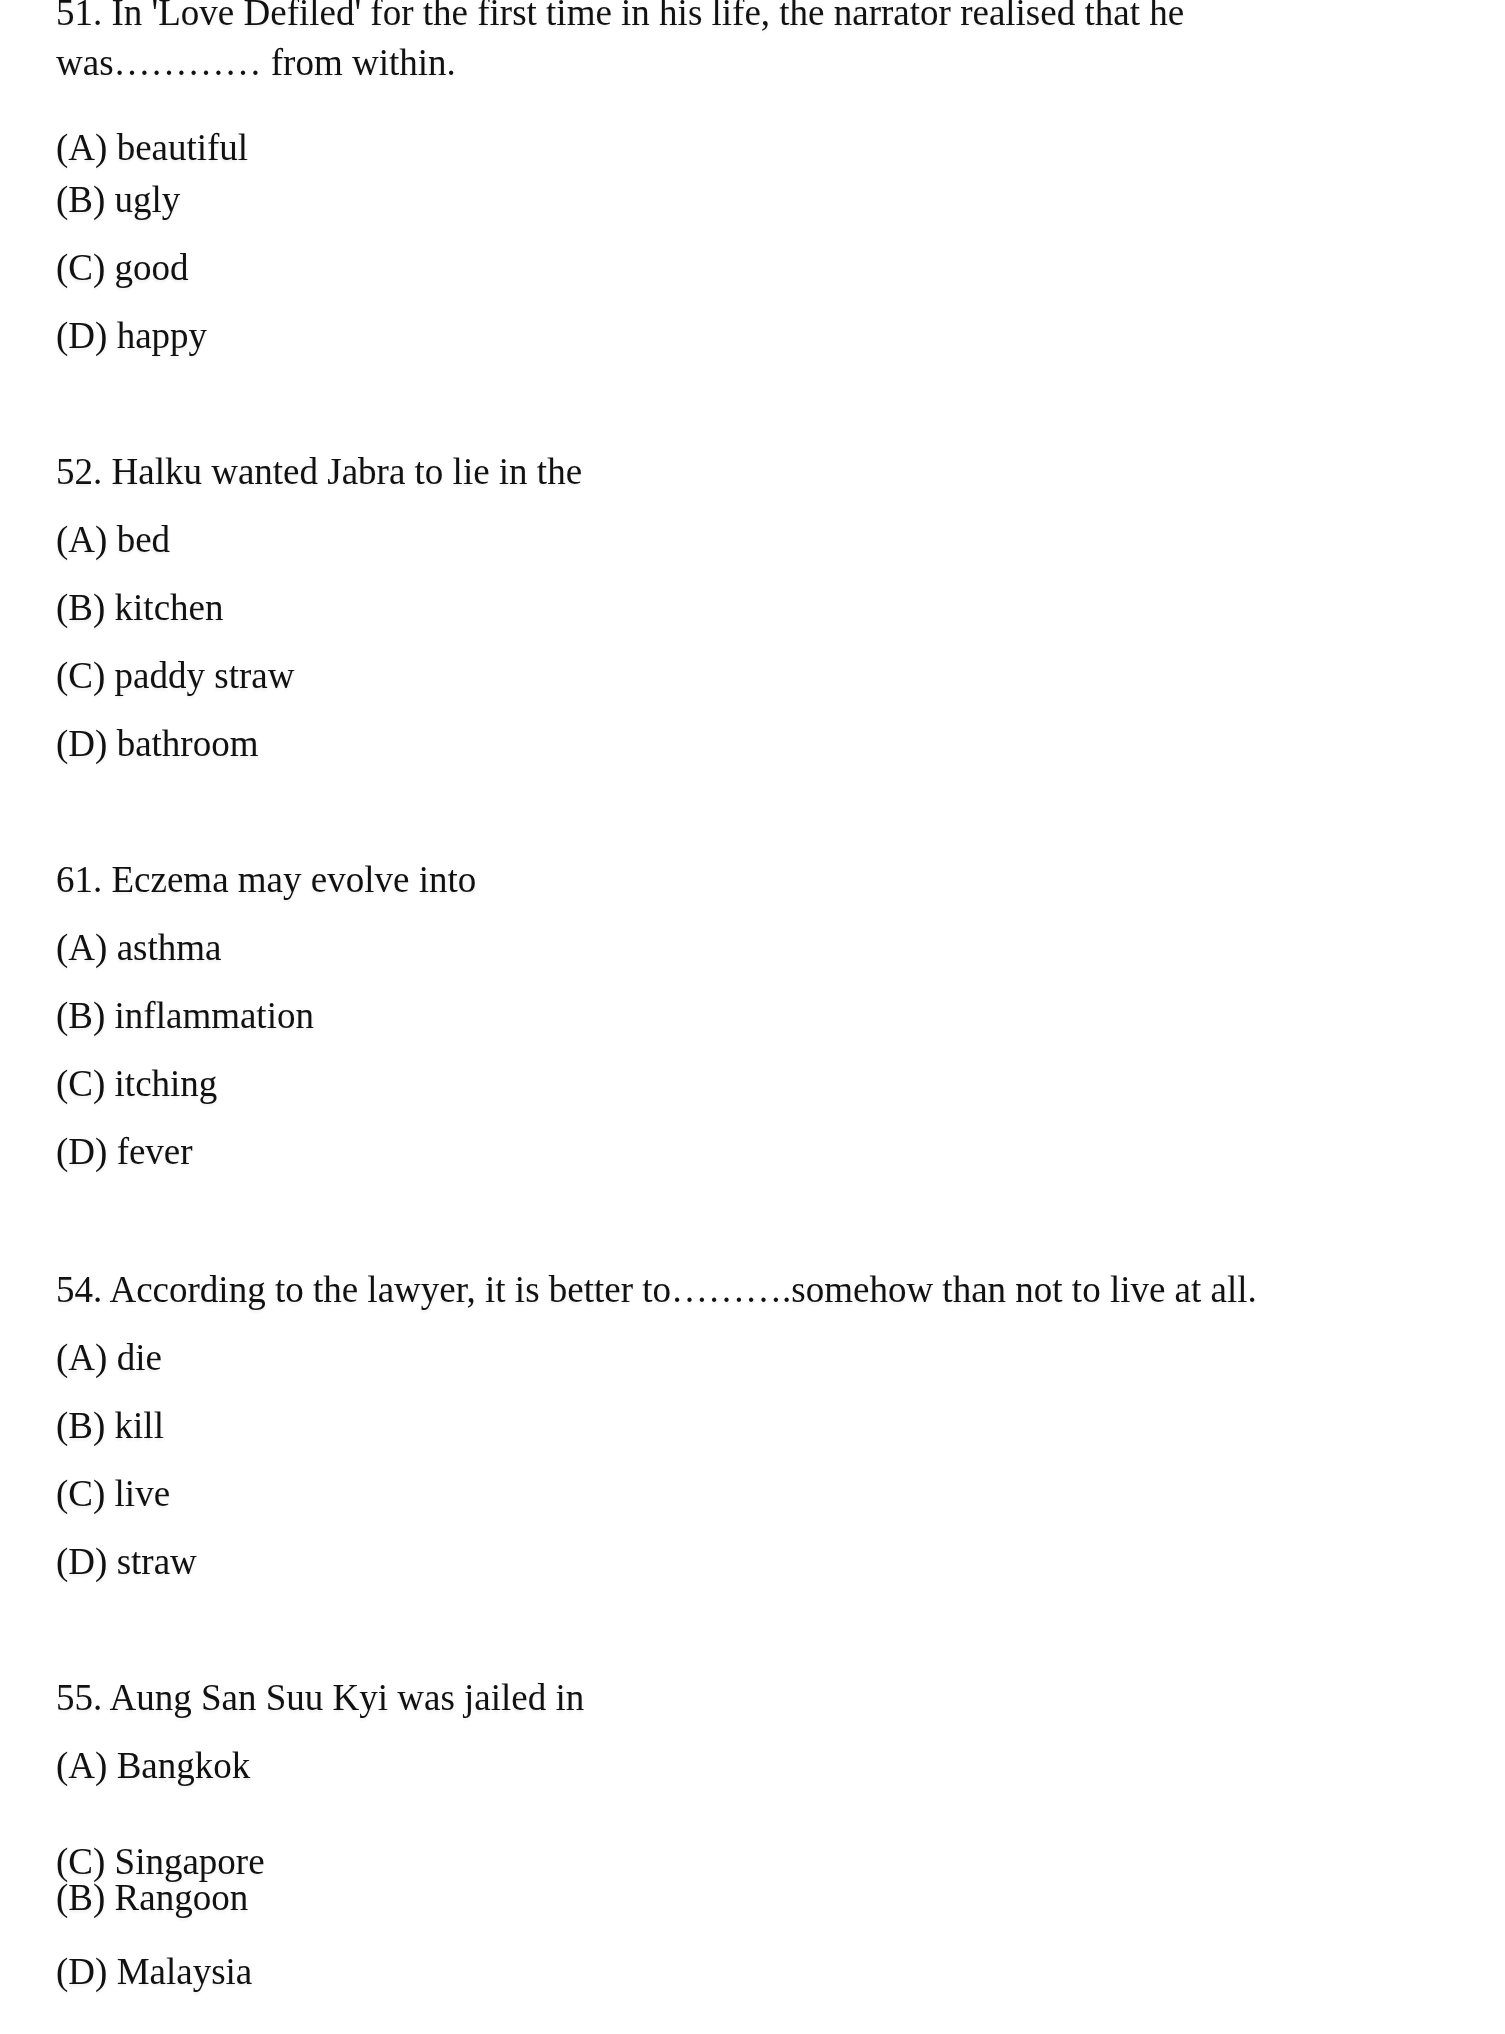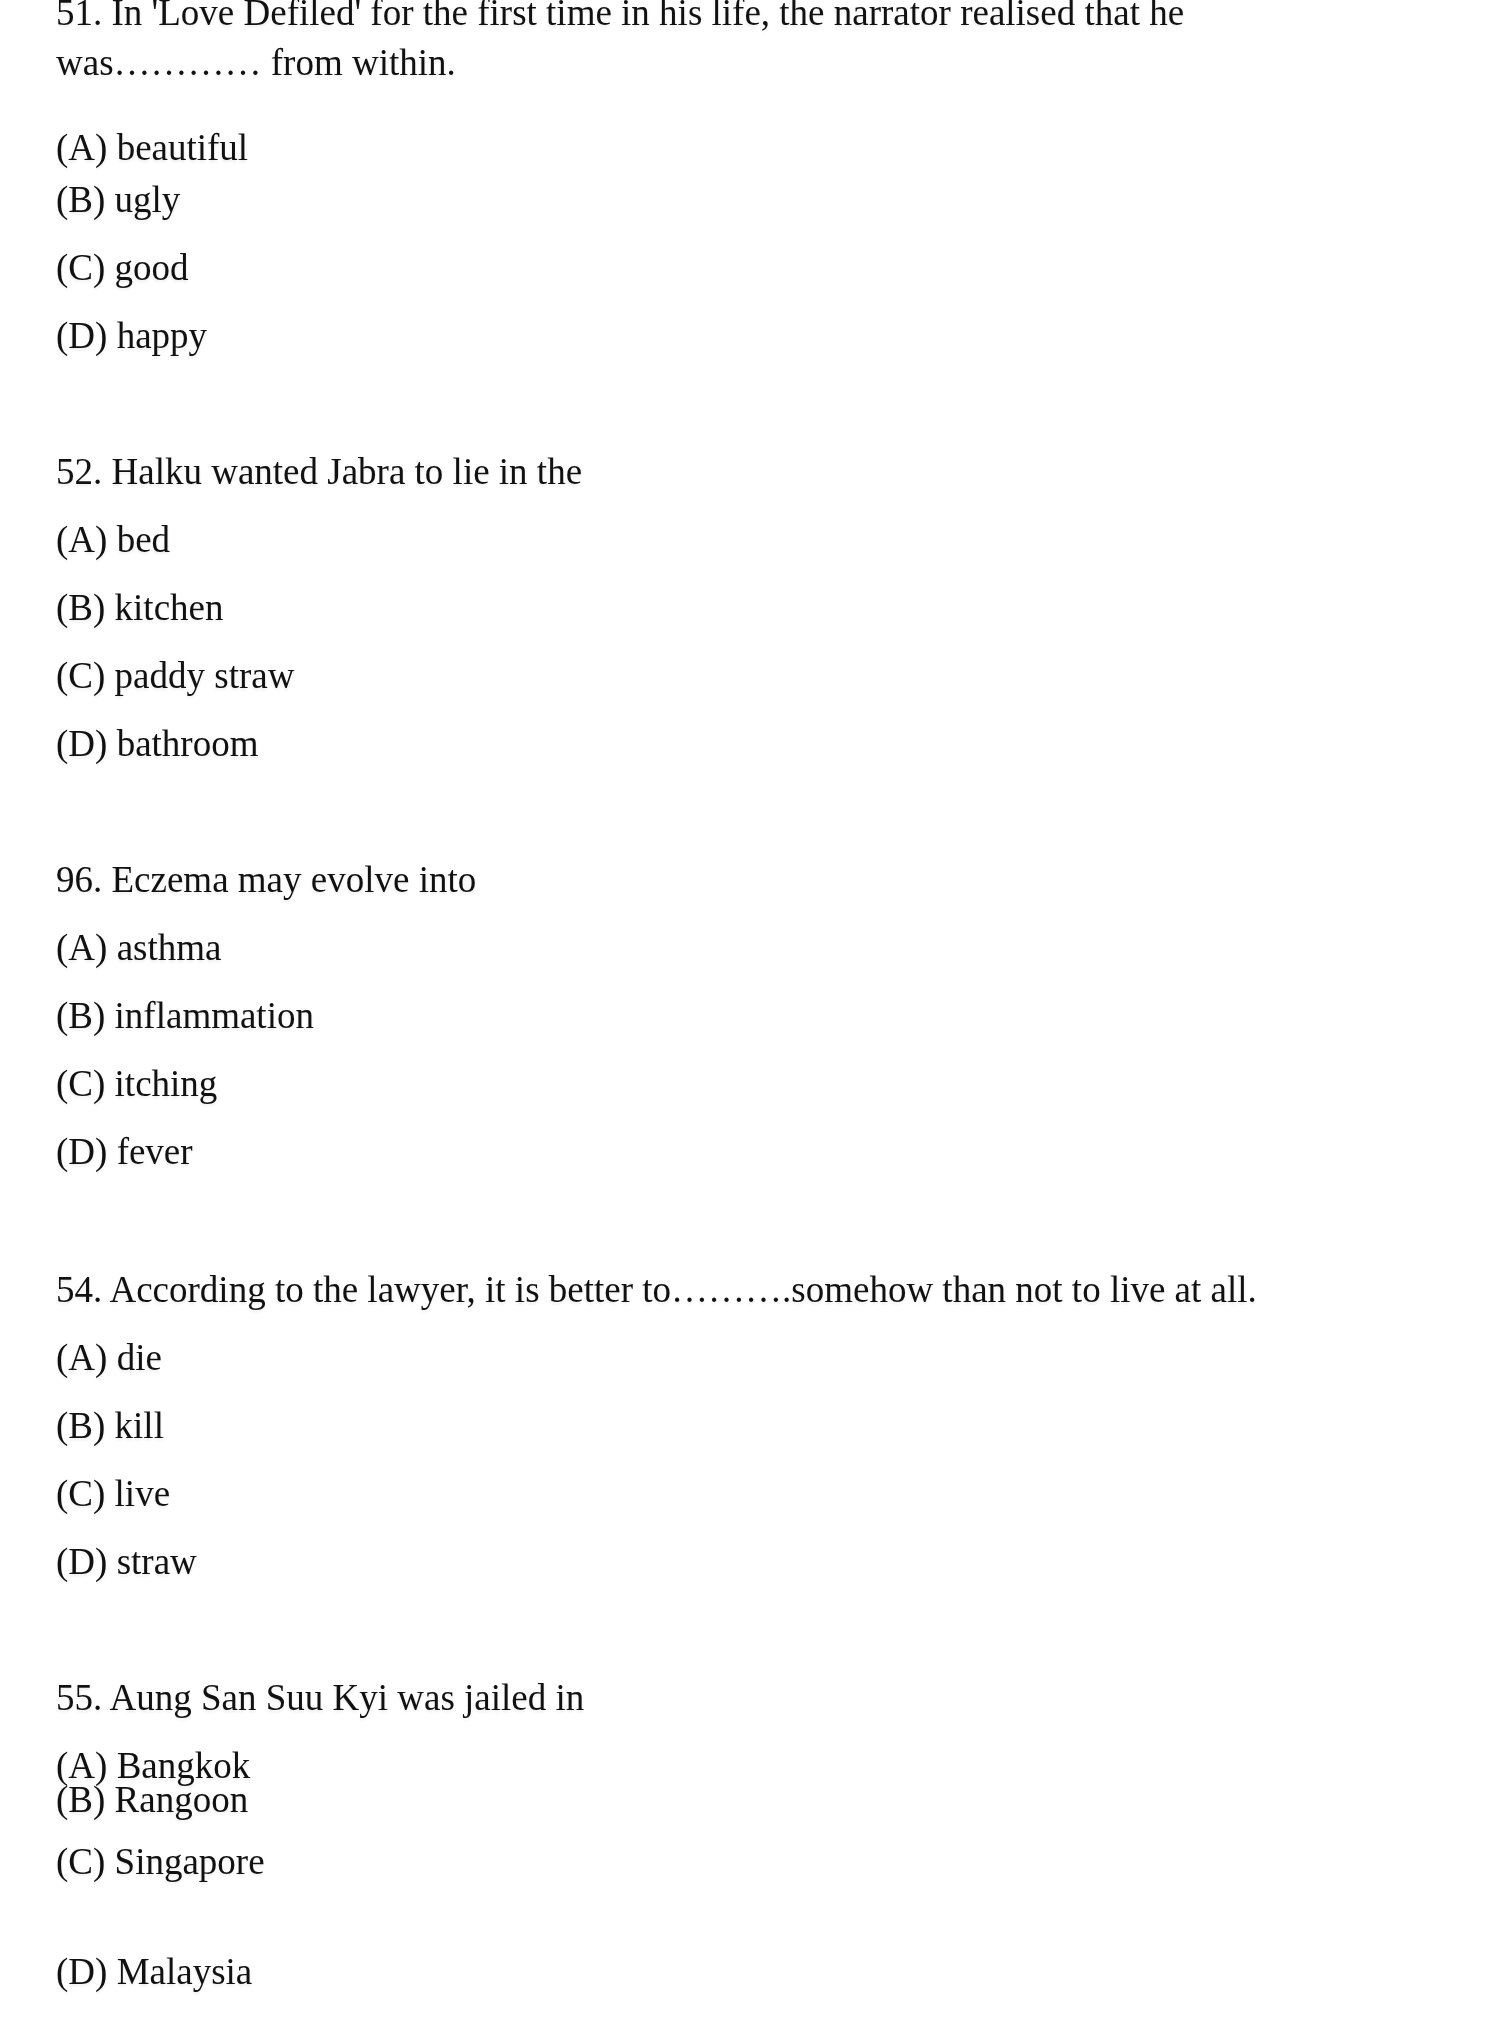--- a/index.html
+++ b/index.html
@@ -32,21 +32,21 @@
       <span>Halku wanted Jabra to lie in the</span>
     </div>
     <div class="line" style="top:518px"><span>(A)</span> <span>bed</span></div>
     <div class="line" style="top:586px"><span>(B)</span> <span>kitchen</span></div>
     <div class="line" style="top:654px"><span>(C)</span> <span>paddy straw</span></div>
     <div class="line" style="top:722px"><span>(D)</span> <span>bathroom</span></div>
   </div>
 
   <div>
     <div class="line" style="top:858px">
-      <span>96.</span>
+      <span>61.</span>
       <span>Eczema may evolve into</span>
     </div>
     <div class="line" style="top:926px"><span>(A)</span> <span>asthma</span></div>
     <div class="line" style="top:994px"><span>(B)</span> <span>inflammation</span></div>
     <div class="line" style="top:1062px"><span>(C)</span> <span>itching</span></div>
     <div class="line" style="top:1130px"><span>(D)</span> <span>fever</span></div>
   </div>
 
   <div>
     <div class="line" style="top:1268px">
@@ -58,18 +58,18 @@
     <div class="line" style="top:1472px"><span>(C)</span> <span>live</span></div>
     <div class="line" style="top:1540px"><span>(D)</span> <span>straw</span></div>
   </div>
 
   <div>
     <div class="line" style="top:1676px">
       <span>55.</span>
       <span>Aung San Suu Kyi was jailed in</span>
     </div>
     <div class="line" style="top:1744px"><span>(A)</span> <span>Bangkok</span></div>
-    <div class="line" style="top:1778px"><span>(B)</span> <span>Rangoon</span></div>
+    <div class="line" style="top:1876px"><span>(B)</span> <span>Rangoon</span></div>
     <div class="line" style="top:1840px"><span>(C)</span> <span>Singapore</span></div>
     <div class="line" style="top:1950px"><span>(D)</span> <span>Malaysia</span></div>
   </div>
 
 </div>
 
 </body></html>

